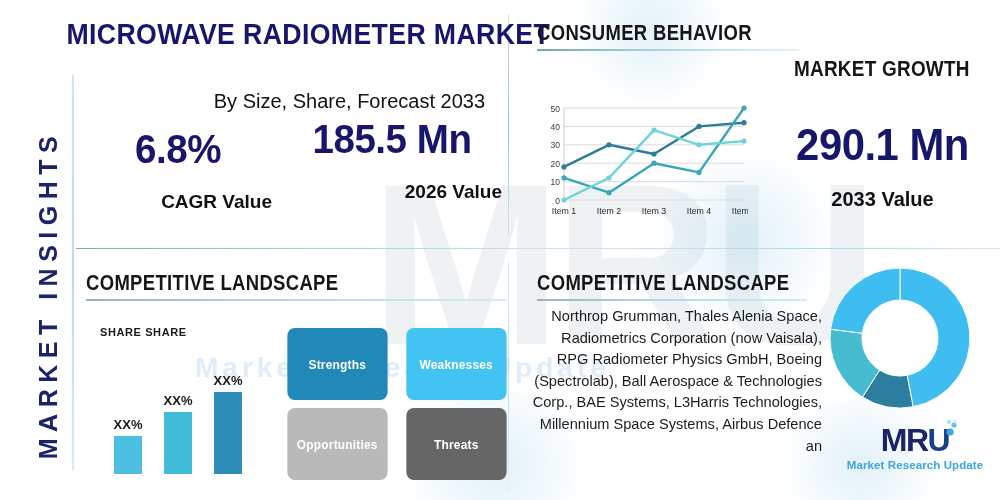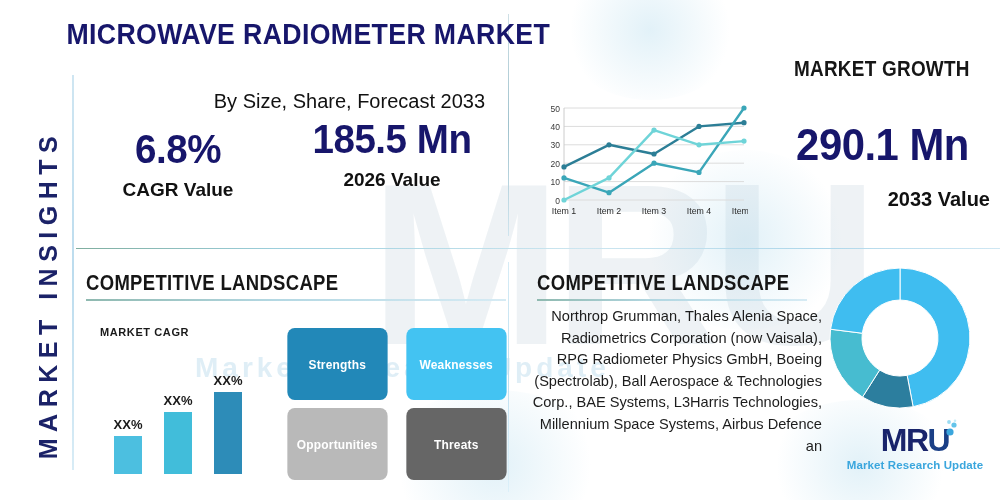--- a/index.html
+++ b/index.html
@@ -70,21 +70,21 @@
   }
   .kpi { position:absolute; text-align:center; }
   #kpi-cagr { left:84px; top:128px; width:188px; }
   #kpi-2026 { left:282px; top:118px; width:220px; }
   .kpi-value {
     font-size:41px; font-weight:700; color:#17166b;
     line-height:1.05; letter-spacing:-0.5px;
     transform:scaleX(0.94); transform-origin:center;
   }
   .kpi-label {
-    font-size:19px; font-weight:700; color:#111; margin-top:8px;
+    font-size:19px; font-weight:700; color:#111; margin-top:20px;text-align:right;
   }
 
   
   .sec { position:absolute; }
   .sec-title {
     font-size:22px; font-weight:700; color:#161616;
     letter-spacing:0.4px; transform:scaleX(0.84);
     transform-origin:left center; white-space:nowrap;
   }
   .sec-rule { height:1.5px; margin-top:3px; }
@@ -102,21 +102,21 @@
     letter-spacing:0.3px; transform:scaleX(0.86); transform-origin:center;
     white-space:nowrap;
   }
   #mg-value {
     position:absolute; left:775px; top:120px; width:215px;
     text-align:center; font-size:44px; font-weight:700; color:#17166b;
     letter-spacing:-0.5px; transform:scaleX(0.95); transform-origin:center;
   }
   #mg-label {
     position:absolute; left:775px; top:188px; width:215px;
-    text-align:right; font-size:20px; font-weight:700; color:#111;
+    text-align:center; font-size:20px; font-weight:700; color:#111;
   }
 
   
   #line-chart { position:absolute; left:538px; top:100px; width:210px; height:125px; }
 
   
   #bar-title {
     position:absolute; left:100px; top:326px;
     font-size:11px; font-weight:700; color:#1a1a1a; letter-spacing:0.6px;
   }
@@ -181,20 +181,24 @@
 
   <div class="kpi" id="kpi-cagr">
     <div class="kpi-value">6.8%</div>
     <div class="kpi-label">CAGR Value</div>
   </div>
   <div class="kpi" id="kpi-2026">
     <div class="kpi-value">185.5 Mn</div>
     <div class="kpi-label">2026 Value</div>
   </div>
 
+  <div class="sec" id="sec-consumer">
+    <div class="sec-title">CONSUMER BEHAVIOR</div>
+    <div class="sec-rule rule-a"></div>
+  </div>
 
   <div id="mg-title">MARKET GROWTH</div>
   <div id="mg-value">290.1 Mn</div>
   <div id="mg-label">2033 Value</div>
 
   <div id="line-chart">
     <svg width="210" height="125" viewBox="0 0 210 125">
       <g id="lc-grid">
           <line x1="26" y1="100" x2="206" y2="100" stroke="#dcdcdc" stroke-width="1"></line>
           <line x1="26" y1="81.6" x2="206" y2="81.6" stroke="#dcdcdc" stroke-width="1"></line>
@@ -240,21 +244,21 @@
           <text x="206" y="114" text-anchor="middle" font-size="8.8" font-family="&quot;Liberation Sans&quot;, sans-serif" fill="#2a2a2a">Item 5</text>
         </g>
     </svg>
   </div>
 
   <div class="sec" id="sec-comp-l">
     <div class="sec-title">COMPETITIVE LANDSCAPE</div>
     <div class="sec-rule rule-b"></div>
   </div>
 
-  <div id="bar-title">MARKET CAGR</div>
+  <div id="bar-title">SHARE SHARE</div>
   <div id="bar-chart">
     <svg width="170" height="142" viewBox="0 0 170 142">
       <g id="bc-bars">
           <rect x="18" y="100" width="28" height="38" fill="#4cbfe0"></rect>
           <rect x="68" y="76" width="28" height="62" fill="#41bdda"></rect>
           <rect x="118" y="56" width="28" height="82" fill="#2d8cb8"></rect>
         </g>
       <g id="bc-labels">
           <text x="32" y="93" text-anchor="middle" font-size="13" font-weight="700" font-family="&quot;Liberation Sans&quot;, sans-serif" fill="#1a1a1a">XX%</text>
           <text x="82" y="69" text-anchor="middle" font-size="13" font-weight="700" font-family="&quot;Liberation Sans&quot;, sans-serif" fill="#1a1a1a">XX%</text>

